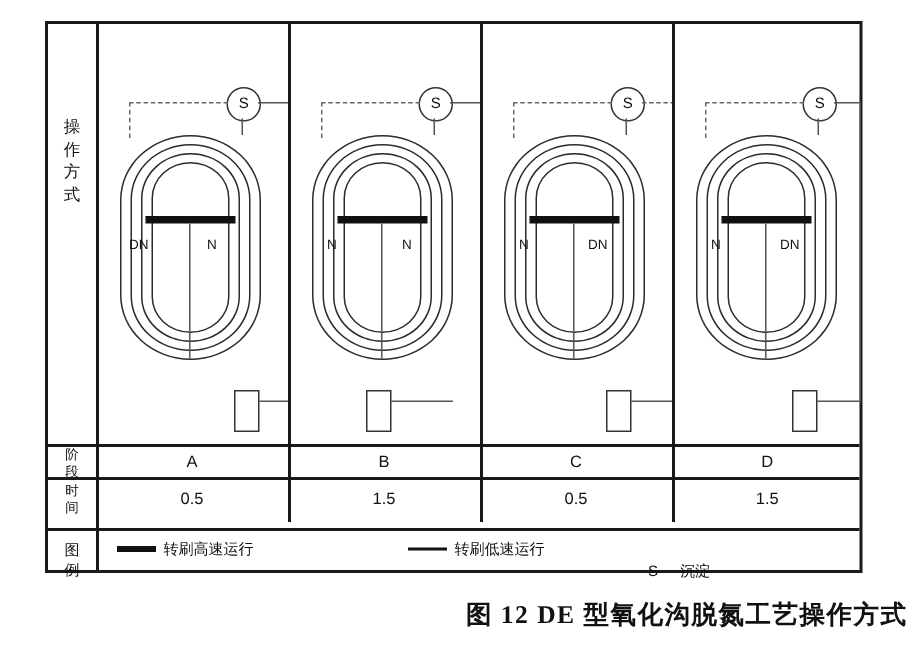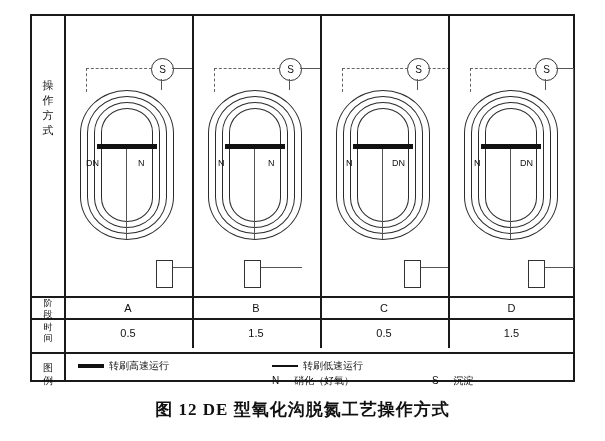--- a/index.html
+++ b/index.html
@@ -51,21 +51,21 @@
   
   .stagecell{position:absolute;text-align:center;font-size:11px;line-height:22px;}
   .timecell{position:absolute;text-align:center;font-size:11px;line-height:22px;}
 
   
   .legend{position:absolute;font-size:10px;color:#111;}
   .swatch-thick{display:inline-block;width:26px;height:4px;background:#111;vertical-align:middle;margin-right:5px;}
   .swatch-thin{display:inline-block;width:26px;height:2px;background:#111;vertical-align:middle;margin-right:5px;}
 
   
-  .caption{position:absolute;left:0;right:0;top:398px;text-align:center;
+  .caption{position:absolute;left:0;right:0;top:398px;text-align:right;
            font-family:"Liberation Serif",serif;font-weight:bold;font-size:17px;letter-spacing:1px;color:#111;}
 </style>
 </head>
 <body>
 
 <div class="page">
 
   <div class="frame">
 
     <div class="hline" style="top:280px;"></div>
@@ -196,24 +196,20 @@
     <div class="timecell" style="left:288px;top:306px;width:128px;">0.5</div>
     <div class="timecell" style="left:416px;top:306px;width:127px;">1.5</div>
 
     <div class="legend" style="left:46px;top:343px;">
       <span class="swatch-thick"></span><span>转刷高速运行</span>
     </div>
     <div class="legend" style="left:240px;top:343px;">
       <span class="swatch-thin"></span><span>转刷低速运行</span>
     </div>
 
-    <div class="legend" style="left:240px;top:358px;">
-      <span>N</span>
-      <span style="margin-left:12px;">硝化（好氧）</span>
-    </div>
     <div class="legend" style="left:400px;top:358px;">
       <span>S</span>
       <span style="margin-left:12px;">沉淀</span>
     </div>
 
   </div>
 
   <div class="caption">图 12    DE 型氧化沟脱氮工艺操作方式</div>
 </div>
 

